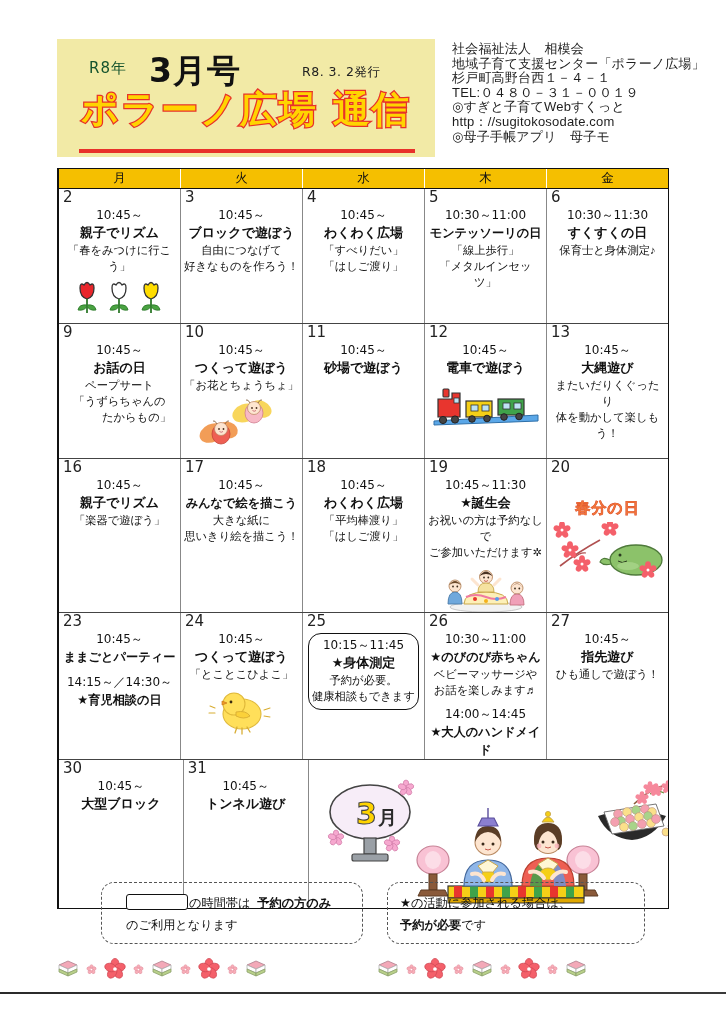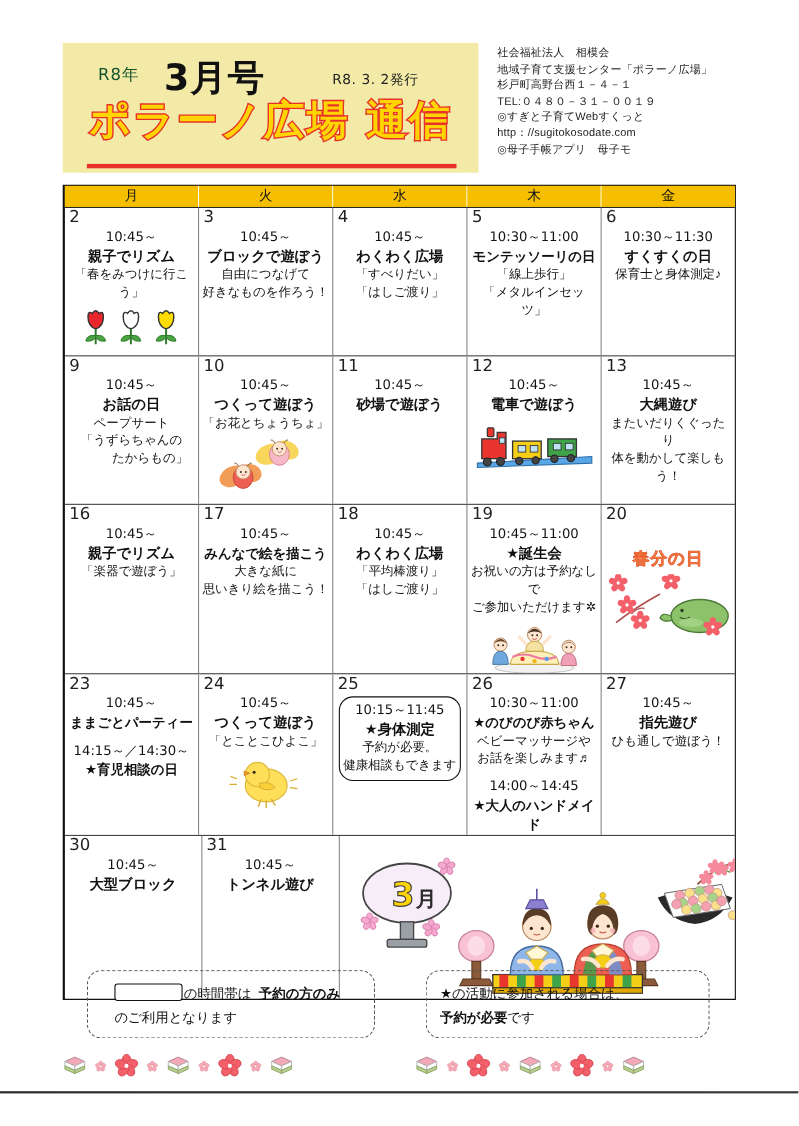--- a/index.html
+++ b/index.html
@@ -48,21 +48,21 @@
     font-family:"DejaVu Sans", sans-serif;
     line-height:1.12;
   }
   .mast-underline {
     position:absolute; left:22px; top:110px; width:336px; height:3.5px;
     background:#e8312a;
   }
 
   .contact {
     position:absolute; left:452px; top:24px; width:268px;
-    font-size:10px; line-height:14.6px; color:#1d1d1d;
+    font-size:13px; line-height:14.6px; color:#1d1d1d;
     letter-spacing:0.2px;
   }
   .contact div { white-space:nowrap; }
 
   
   .cal {
     position:absolute; left:57px; top:168px;
     width:612px;
     border-left:2.2px solid #111;
     border-top:1.6px solid #111;
@@ -128,21 +128,21 @@
   .art { display:block; margin:4px auto 0 auto; }
   .art-wide { display:block; }
 
   
   .notes { position:absolute; left:57px; top:882px; width:612px; height:66px; }
   .note {
     position:absolute; top:0; height:62px;
     border:1.4px dashed #555; border-radius:13px;
     padding:9px 12px;
   }
-  .note-left { left:22px; width:262px;padding-left:24px; }
+  .note-left { left:44px; width:262px;padding-left:24px; }
   .note-right { left:330px; width:258px; }
   .note-line { font-size:12.2px; line-height:22px; color:#111; white-space:nowrap; }
   .blank-chip {
     display:inline-block; width:62px; height:16px;
     border:1.6px solid #111; border-radius:3px;
     vertical-align:-3px; background:#fff; margin-right:1px;
   }
   .bold-ul { font-weight:700; text-decoration:underline; }
   .bold-only { font-weight:700; }
 
@@ -407,21 +407,21 @@
                 <div class="c-title">わくわく広場</div>
                 <div class="c-sub">「平均棒渡り」</div>
                 <div class="c-sub">「はしご渡り」</div>
               </div>
             </div>
           </div>
           <div class="cell">
             <div class="daynum">19</div>
             <div class="cbody">
               <div>
-                <div class="c-time">10:45～11:00</div>
+                <div class="c-time">10:45～11:30</div>
                 <div class="c-title">★誕生会</div>
                 <div class="c-sub">お祝いの方は予約なしで</div>
                 <div class="c-sub">ご参加いただけます✲</div>
               </div>
               <div>
                 <svg class="art" width="110" height="48" viewBox="0 0 110 48">
     <ellipse cx="55" cy="43" rx="36" ry="5" fill="#f2f2f2" stroke="#bbb" stroke-width="0.8"></ellipse>
     <path d="M33 40 Q33 28 55 28 Q77 28 77 40 Z" fill="#fdf0b8" stroke="#c9a84c" stroke-width="1"></path>
     <path d="M35 33 Q45 29 55 33 Q65 37 75 33" stroke="#f07aa0" stroke-width="2" fill="none"></path>
     <circle cx="44" cy="35" r="2" fill="#e8352e"></circle>

